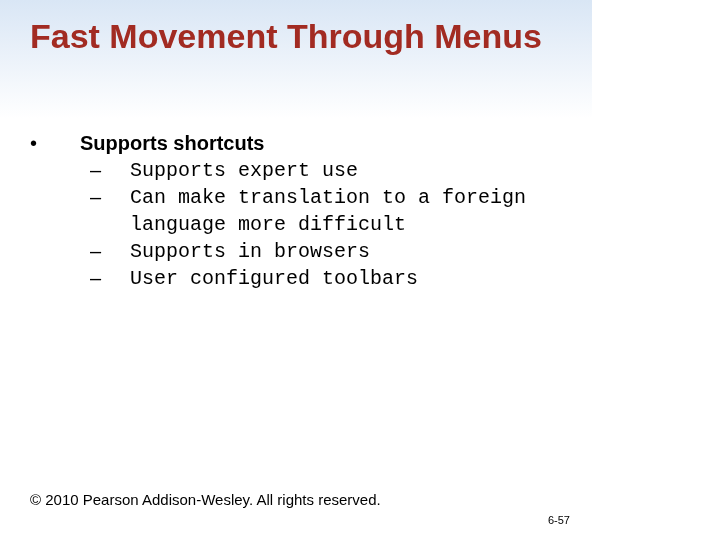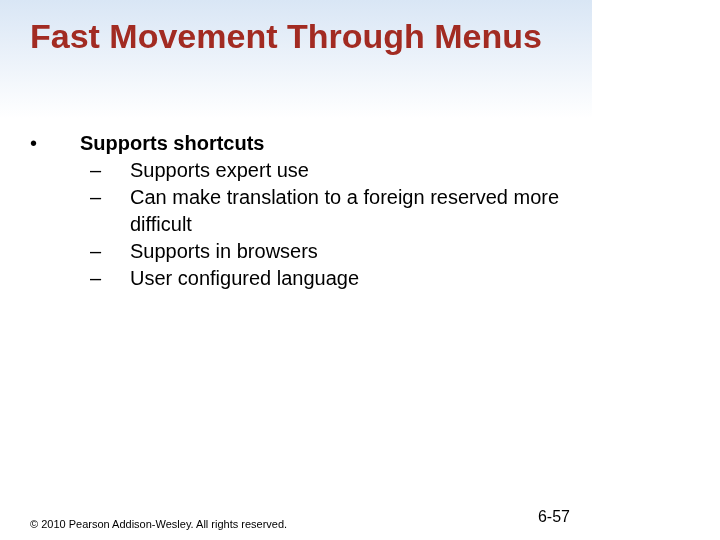--- a/index.html
+++ b/index.html
@@ -55,33 +55,34 @@
   .lvl2 .dash {
     width: 50px;
     flex: 0 0 50px;
     text-align: left;
     padding-left: 10px;
     box-sizing: border-box;
   }
   .lvl2 .text {
     flex: 1;
     font-weight: normal;
+    font-family: Liberation Mono, monospace;
   }
   .footer-left {
     position: absolute;
     left: 30px;
-    bottom: 10px;
-    font-size: 11px;
+    bottom: 32px;
+    font-size: 15px;
     color: #000;
   }
   .footer-right {
     position: absolute;
     right: 22px;
     bottom: 14px;
-    font-size: 16px;
+    font-size: 11px;
     color: #000;
   }
 </style>
 </head>
 <body>
 
 <div class="slide">
 
   <div class="title">Fast Movement Through Menus</div>
 
@@ -89,28 +90,28 @@
     <div class="lvl1">
       <div class="bullet">•</div>
       <div class="text">Supports shortcuts</div>
     </div>
     <div class="lvl2">
       <div class="dash">–</div>
       <div class="text">Supports expert use</div>
     </div>
     <div class="lvl2">
       <div class="dash">–</div>
-      <div class="text">Can make translation to a foreign reserved more difficult</div>
+      <div class="text">Can make translation to a foreign language more difficult</div>
     </div>
     <div class="lvl2">
       <div class="dash">–</div>
       <div class="text">Supports in browsers</div>
     </div>
     <div class="lvl2">
       <div class="dash">–</div>
-      <div class="text">User configured language</div>
+      <div class="text">User configured toolbars</div>
     </div>
   </div>
 
   <div class="footer-left">© 2010 Pearson Addison-Wesley. All rights reserved.</div>
   <div class="footer-right">6-57</div>
 
 </div>
 
 </body></html>

